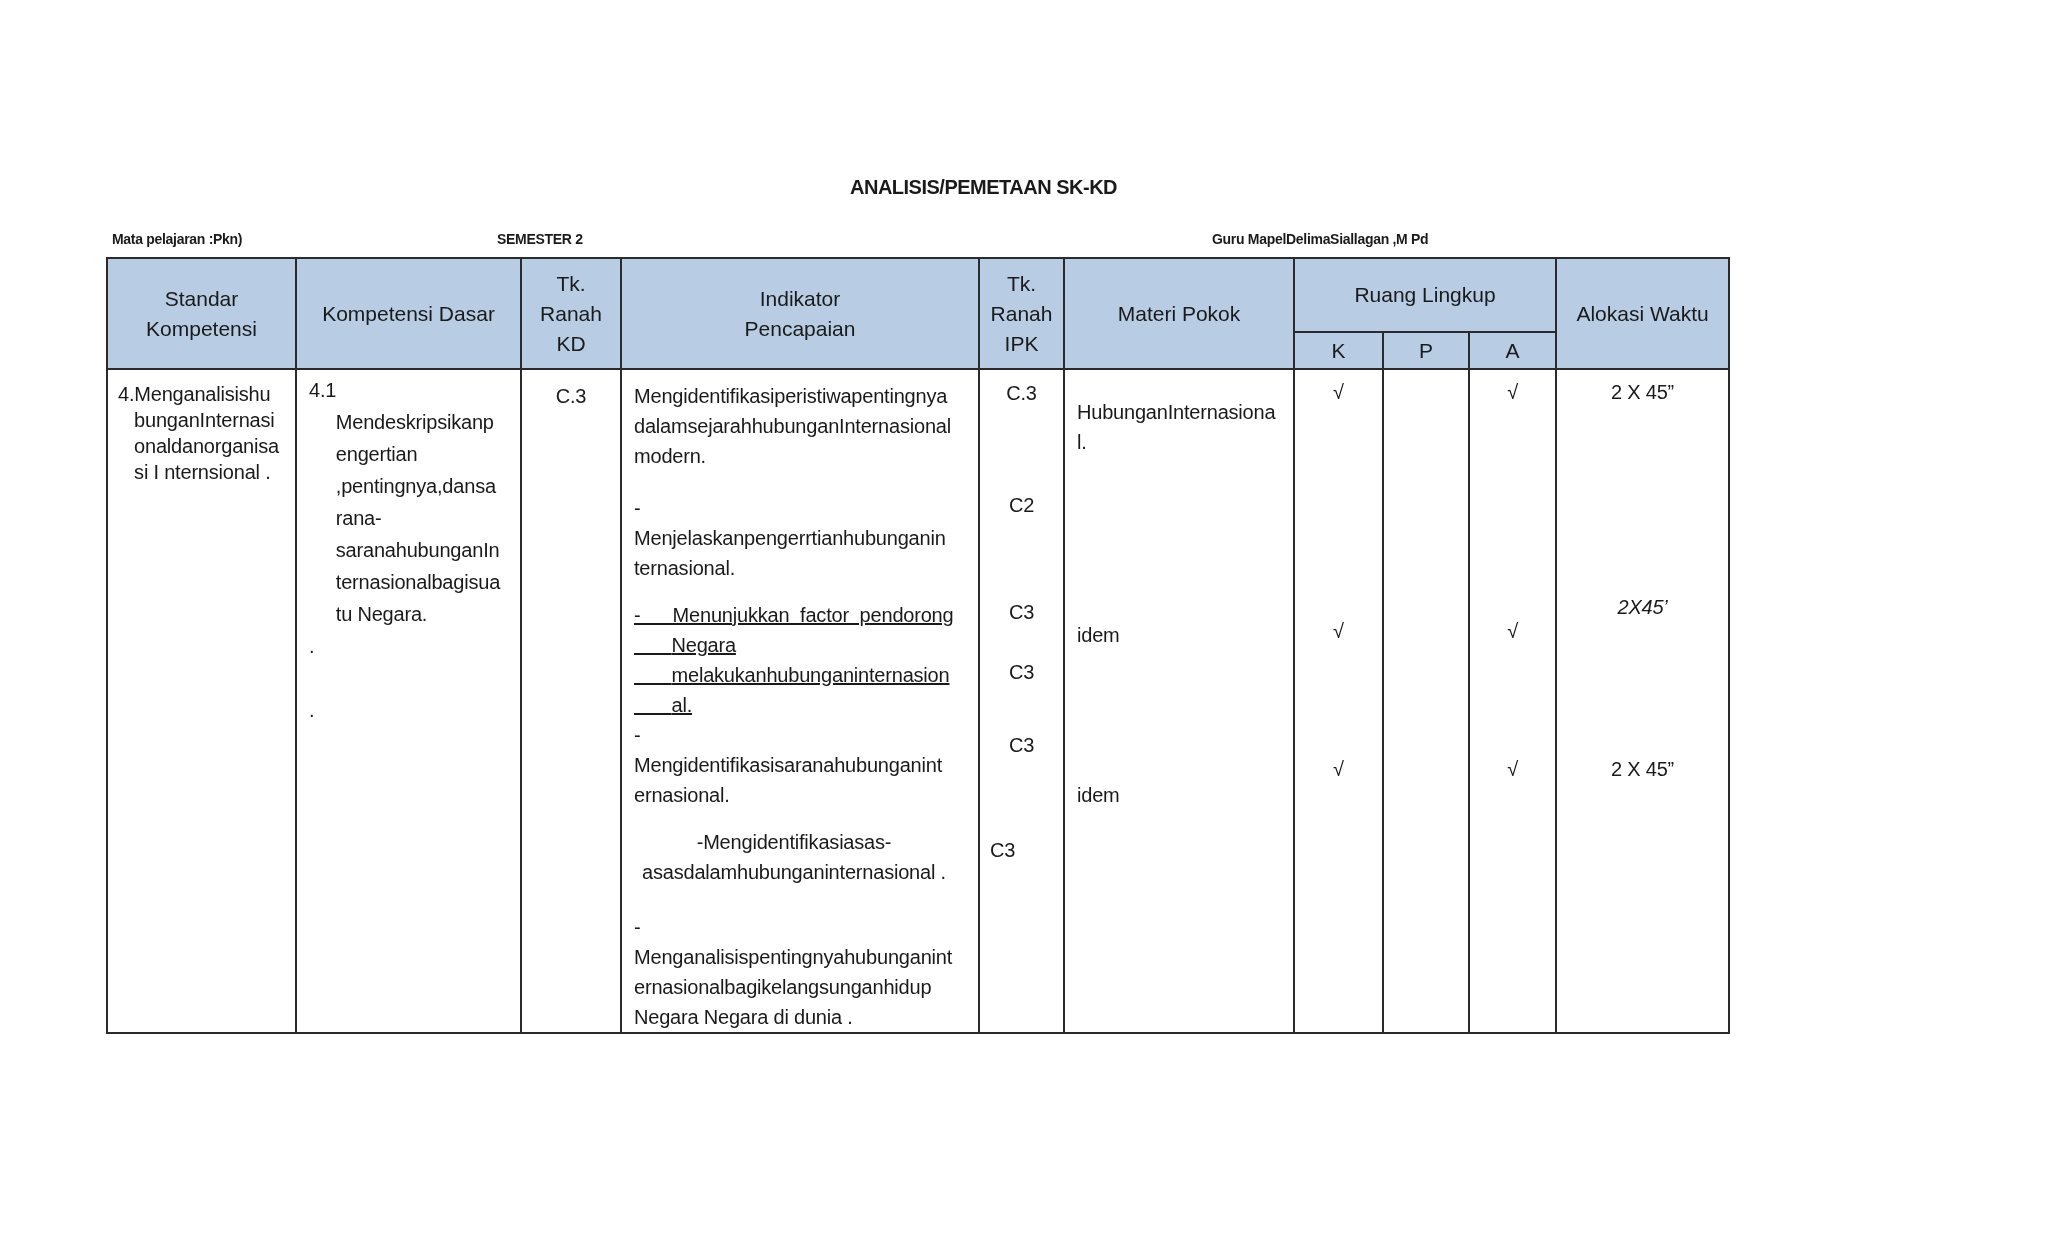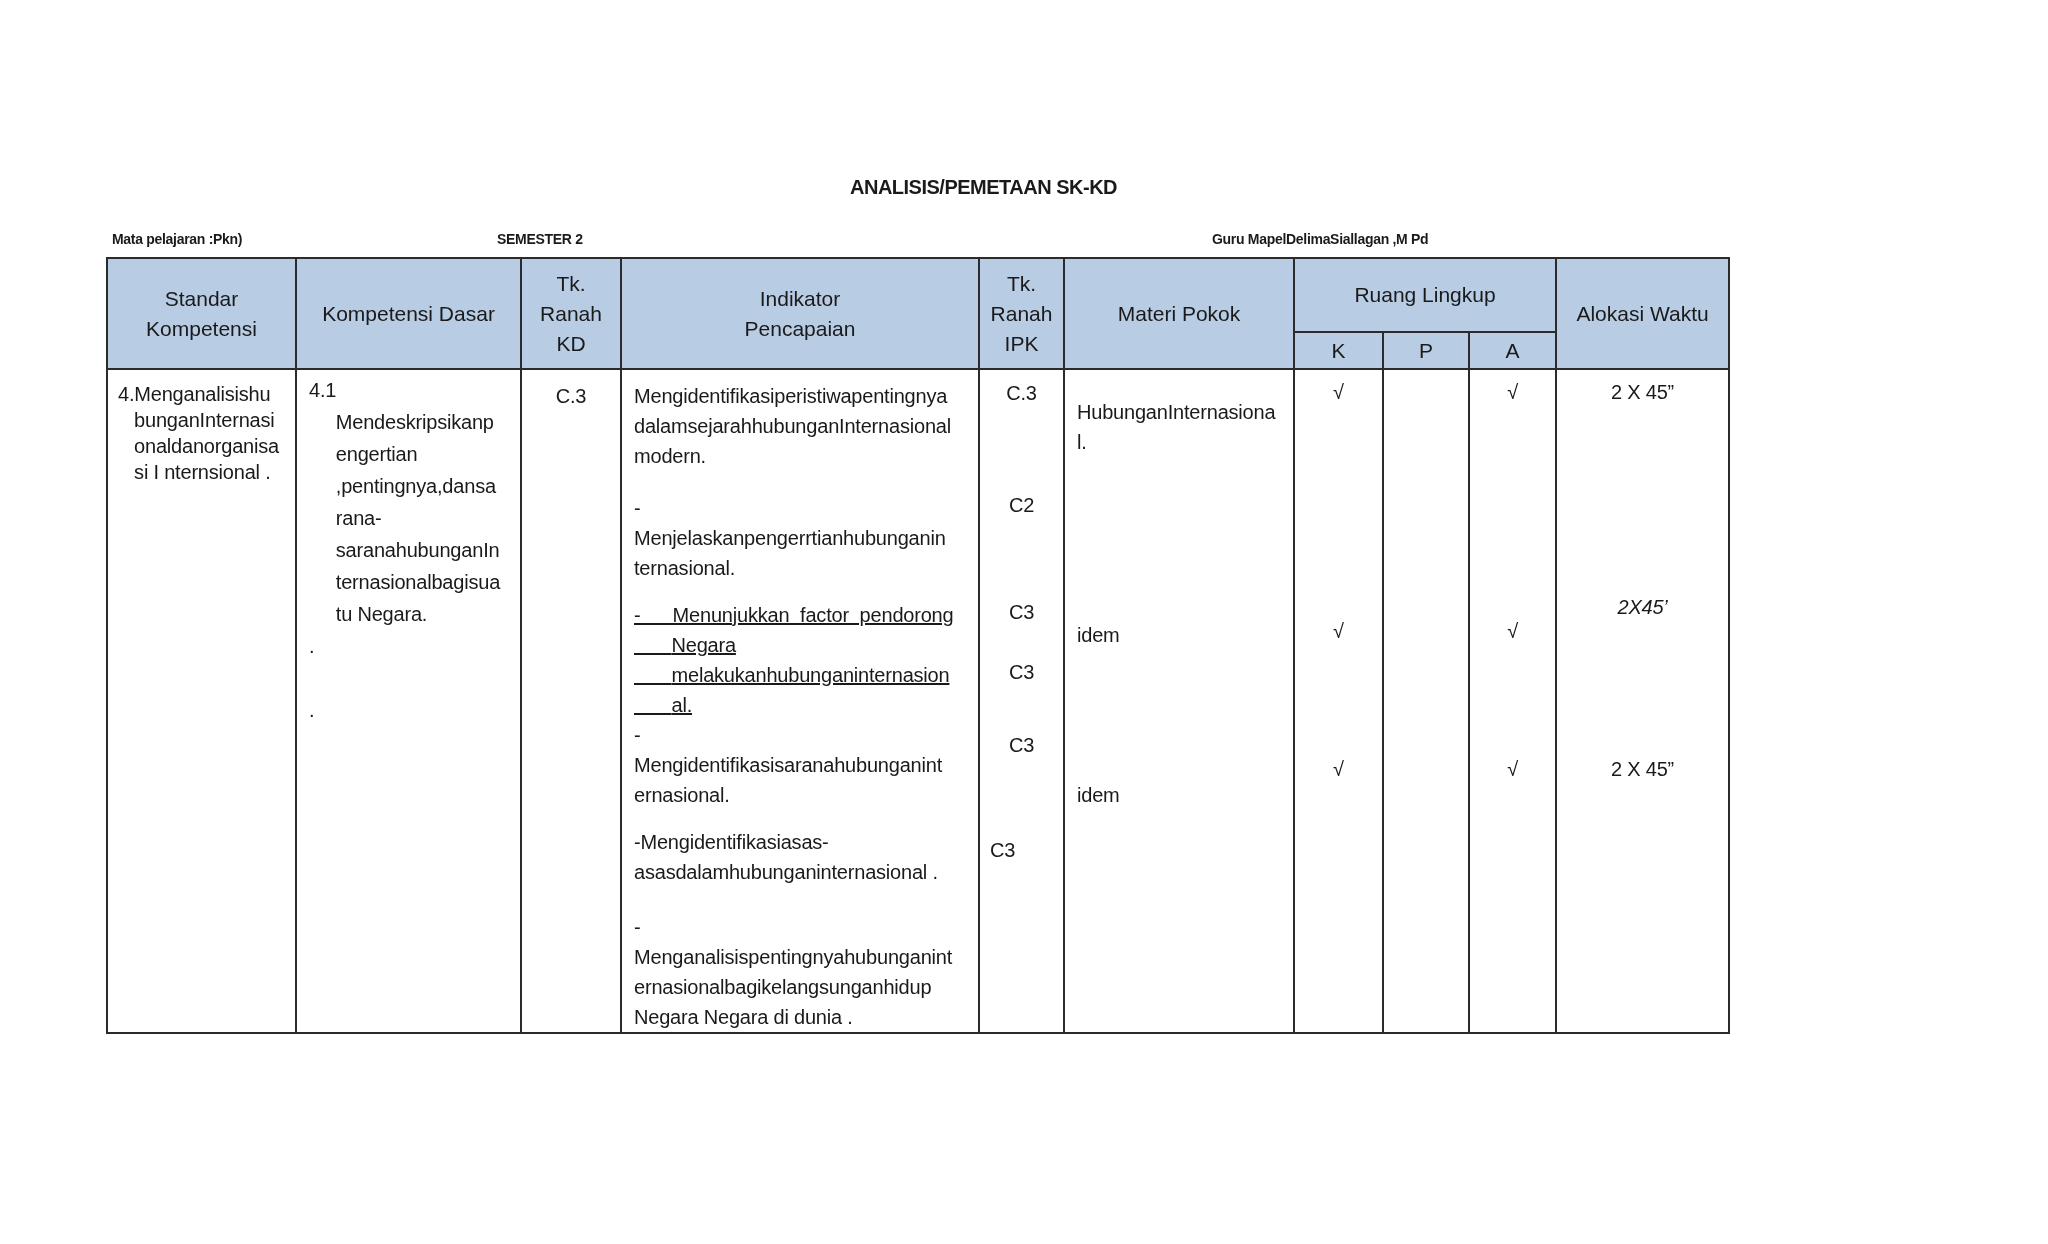--- a/index.html
+++ b/index.html
@@ -55,21 +55,21 @@
   .cell-text{white-space:pre-wrap;display:block;}
   .c-sk .cell-text{padding:11px 6px 0 10px;line-height:26px;}
   .c-kd .cell-text{padding:4px 6px 0 12px;line-height:32px;}
   .c-tkd{text-align:center;}
   .c-tkd .cell-text{padding-top:11px;line-height:30px;}
   .c-ind{padding:11px 24px 0 12px;}
   .c-ind .para{white-space:pre-wrap;line-height:30px;}
   .c-ind .para-2{margin-top:22px;}
   .c-ind .para-3{margin-top:17px;text-decoration:underline;}
   .c-ind .para-4{margin-top:0;}
-  .c-ind .para-5{margin-top:17px;}
+  .c-ind .para-5{margin-top:17px;text-align:center;}
   .c-ind .para-6{margin-top:25px;}
   .abs{position:absolute;left:0;width:100%;text-align:center;display:block;}
   .abs-left{position:absolute;display:block;text-align:left;white-space:pre-wrap;line-height:30px;}
   
   .ipk-0{top:12px;} .ipk-1{top:124px;} .ipk-2{top:231px;}
   .ipk-3{top:291px;} .ipk-4{top:364px;}
   .ipk-5{top:469px;left:10px;width:auto;text-align:left;}
   
   .mp-0{top:11px;left:12px;margin-top:16px;} .mp-1{top:250px;left:12px;} .mp-2{top:410px;left:12px;}
   

